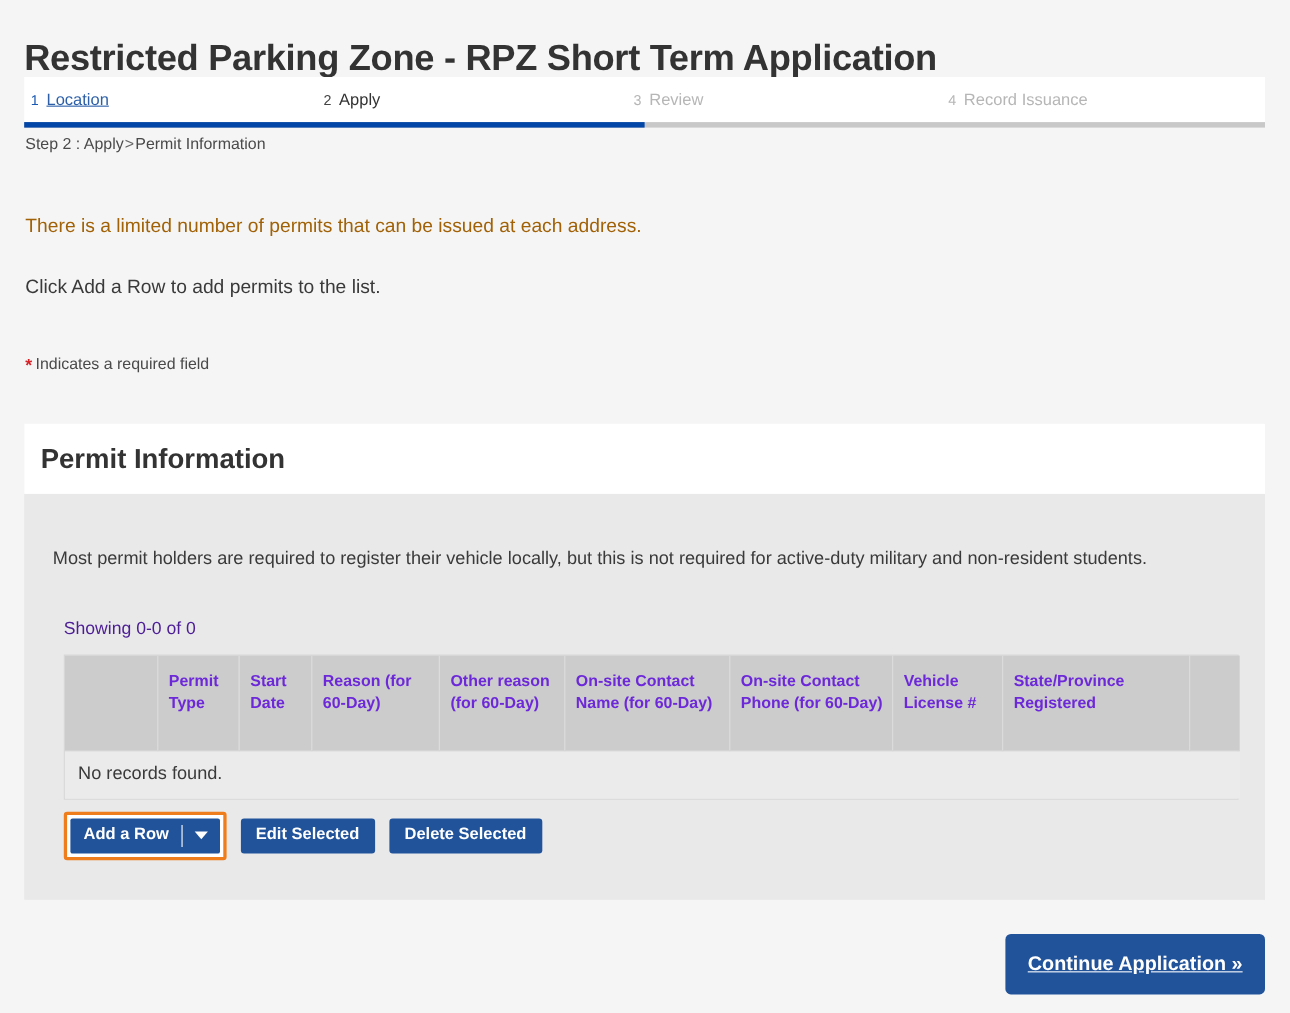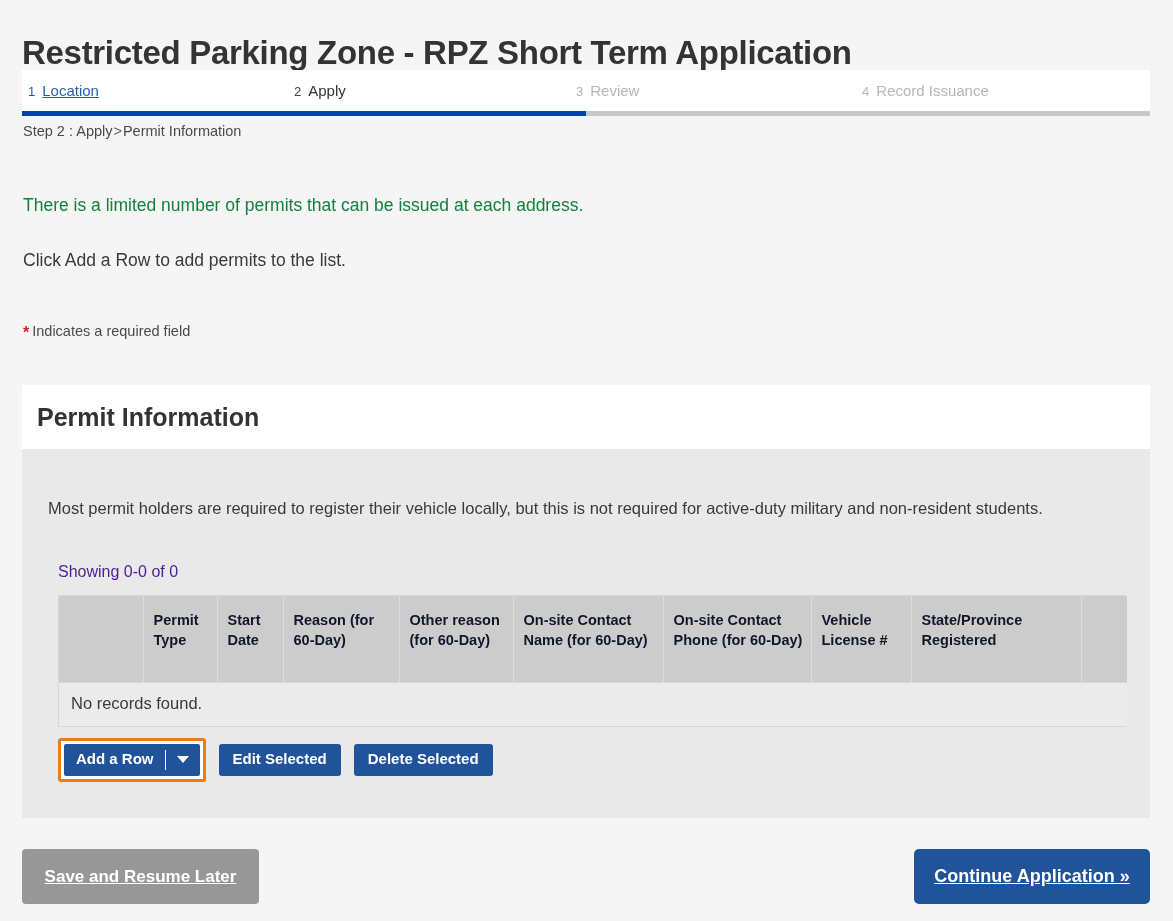--- a/index.html
+++ b/index.html
@@ -57,21 +57,21 @@
   .breadcrumb {
     position: absolute; left: 23px; top: 123px;
     font-size: 14.5px; color: #4a4a4a;
     white-space: nowrap;
   }
   .breadcrumb .sep { color: #666; padding: 0 1px; }
 
   
   .intro-1 {
     position: absolute; left: 23px; top: 195px;
-    font-size: 17.5px; color: #15803d;
+    font-size: 17.5px; color: #a16207;
   }
   .intro-2 {
     position: absolute; left: 23px; top: 250px;
     font-size: 17.5px; color: #3a3a3a;
   }
   .required-note {
     position: absolute; left: 23px; top: 322px;
     font-size: 14.5px; color: #4a4a4a;
   }
   .required-note .star {
@@ -106,21 +106,21 @@
   .table-wrap {
     margin: 14px 0 0 36px; width: 1068px;
     background: #ebebeb;
     border: 1px solid #d6d6d6;
   }
   table.grid { border-collapse: collapse; width: 100%; table-layout: fixed; }
   table.grid thead th {
     background: #cccccc;
     border-right: 1px solid #dcdcdc;
     border-bottom: 1px solid #d6d6d6;
-    font-size: 14.5px; font-weight: bold; color: #0f172a;
+    font-size: 14.5px; font-weight: bold; color: #6d28d9;
     text-align: left; vertical-align: top;
     padding: 14px 8px 32px 10px;
     line-height: 1.38;
   }
   table.grid thead th:last-child { border-right: none; }
   th.col-check { width: 84px; }
   th.c1 { width: 74px; }
   th.c2 { width: 66px; margin-left: 27px; }
   th.c3 { width: 116px; }
   th.c4 { width: 114px; }
@@ -285,20 +285,17 @@
           <div class="caret">
             <span class="caret-glyph"></span>
           </div>
         </div>
       </div>
       <button class="btn-blue">Edit Selected</button>
       <button class="btn-blue">Delete Selected</button>
     </div>
   </div>
 
-  <button class="btn-save">
-    <span>Save and Resume Later</span>
-  </button>
   <button class="btn-continue">
     <span>Continue Application »</span>
   </button>
 
 </div>
 
 </body></html>

